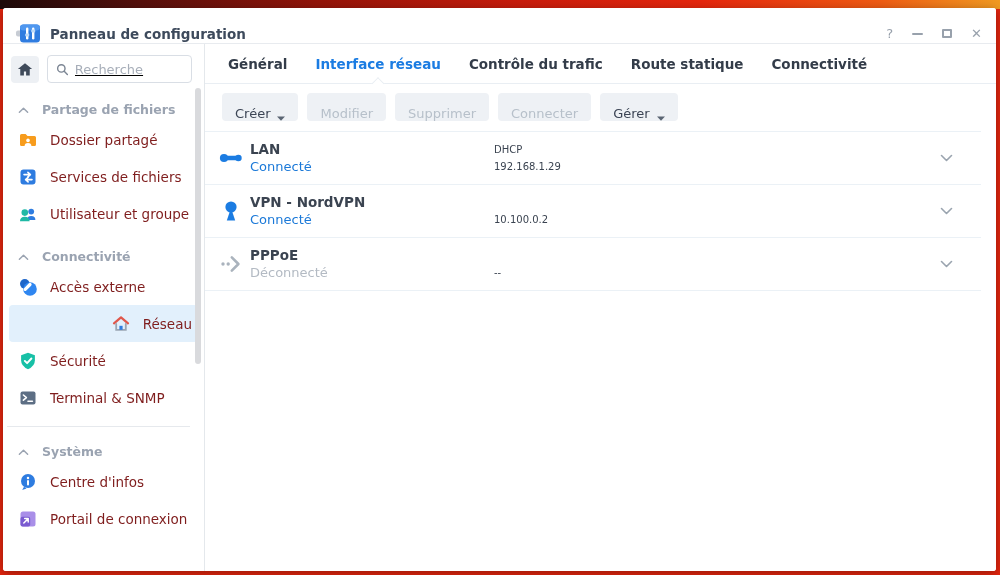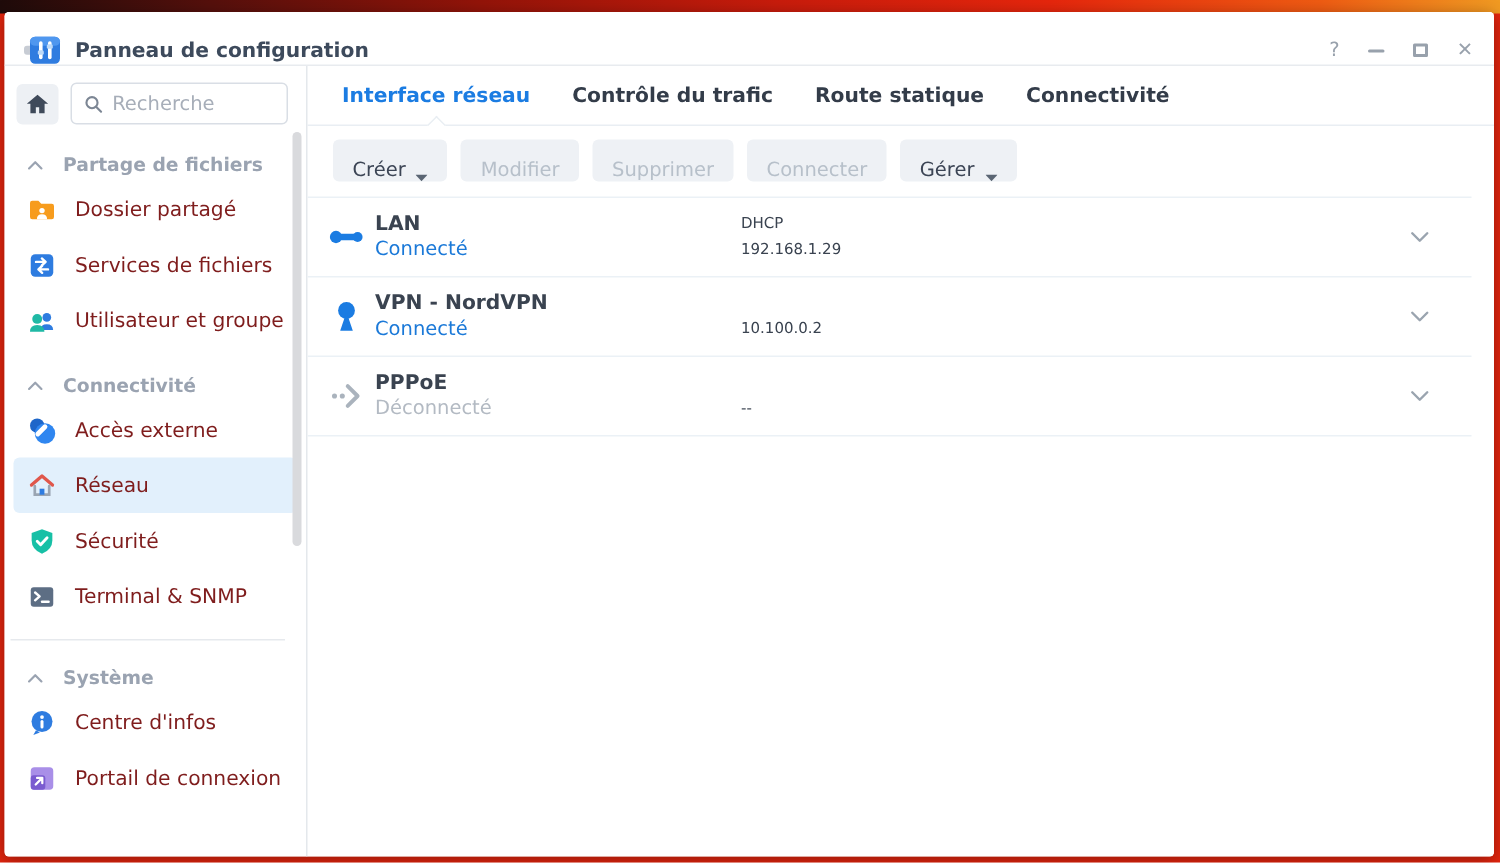--- a/index.html
+++ b/index.html
@@ -30,21 +30,21 @@
   .win-btn { font-size:13px; line-height:1; cursor:default; display:flex; align-items:center; }
   .glyph-min { width:11px; height:2px; background:#98a1ac; border-radius:1px; }
   .glyph-max { width:10px; height:9px; border:2px solid #98a1ac; border-radius:1px; }
   
   .body-row { flex:1; display:flex; min-height:0; }
   
   .sidebar {
     flex:0 0 202px; border-right:1px solid #e4e8ec; position:relative;
     overflow:hidden; background:#fff; padding-top:11px;
   }
-  .side-topbar { display:flex; align-items:center; gap:8px; padding:0 12px 2px 8px; }
+  .side-topbar { display:flex; align-items:center; gap:8px; padding:0 12px 2px 8px;text-decoration:underline; }
   .home-btn {
     width:28px; height:27px; background:#edf0f4; border-radius:4px;
     display:flex; align-items:center; justify-content:center; flex:0 0 auto; cursor:pointer;
   }
   .search-box {
     flex:1; height:28px; border:1px solid #d9dee5; border-radius:4px;
     display:flex; align-items:center; padding:0 8px; gap:6px; background:#fff;
   }
   .search-box input {
     border:none; outline:none; width:100%; font-size:13px; color:#3a4350;
@@ -54,21 +54,21 @@
   .side-header {
     display:flex; align-items:center; gap:13px; margin-top:13px;
     padding:4px 8px 4px 15px; color:#9aa3b1; font-weight:bold; font-size:12.5px;
     cursor:pointer;
   }
   .side-item {
     display:flex; align-items:center; gap:12px; height:37px;
     margin:0 6px; padding:0 6px 0 9px; border-radius:4px;
     font-size:13.5px; color:#7f1d1d; cursor:pointer; white-space:nowrap;
   }
-  .side-item.selected { background:#e2f0fc; }
+  .side-item.selected { background:#e2f0fc;justify-content:flex-end; }
   .side-item .icn { width:20px; height:20px; flex:0 0 auto; display:flex; }
   .side-divider { height:1px; background:#e6e9ed; margin:10px 14px 0 4px; }
   .side-scrollbar {
     position:absolute; top:44px; right:3px; width:6px; height:276px;
     background:#d9dadd; border-radius:3px;
   }
   
   .content { flex:1; display:flex; flex-direction:column; min-width:0; background:#fff; }
   .tabs {
     display:flex; gap:28px; padding:0 23px; height:40px; align-items:stretch;
@@ -286,20 +286,23 @@
   </div>
 
 </div>
   </div>
 </div>
       <div class="side-scrollbar"></div>
     </div>
 
     <div class="content">
       <div class="tabs" id="tabs">
+  <div class="tab">
+    <span>Général</span>
+  </div>
 
   <div class="tab active">
     <span>Interface réseau</span>
   </div>
 
   <div class="tab">
     <span>Contrôle du trafic</span>
   </div>
 
   <div class="tab">

